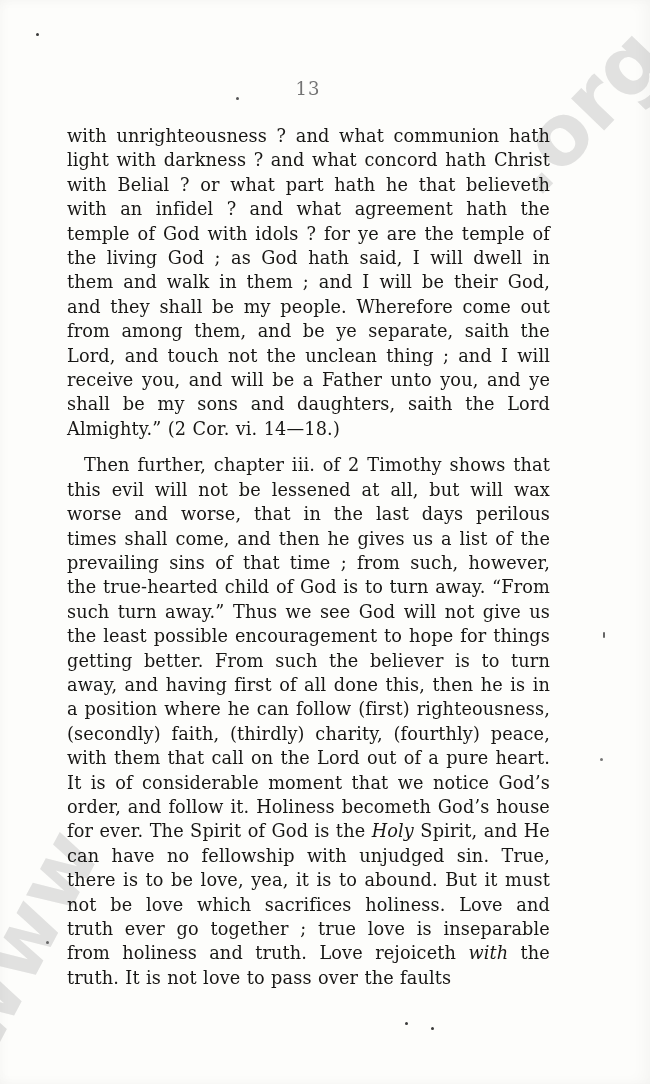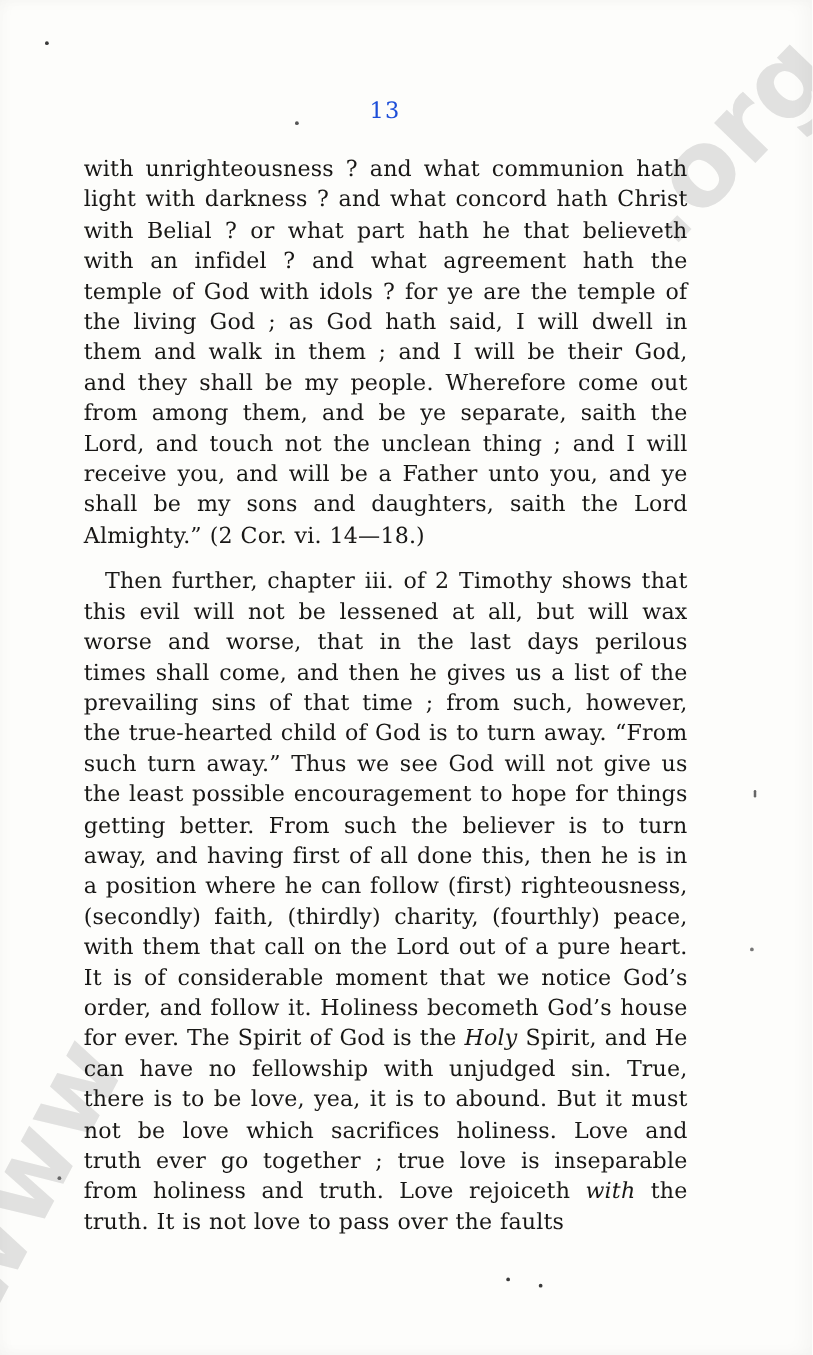--- a/index.html
+++ b/index.html
@@ -25,21 +25,21 @@
     box-shadow: inset -6px 0 14px rgba(0,0,0,0.03), inset 4px 0 10px rgba(0,0,0,0.02);
   }
   .page-number {
     position: absolute;
     top: 78px;
     left: 55px;
     width: 506px;
     text-align: center;
     font-size: 18px;
     letter-spacing: 1px;
-    color: #1d4ed8;
+    color: #737373;
   }
   .content {
     position: absolute;
     left: 55px;
     top: 112px;
     width: 507px;
   }
   .para {
     margin: 12px;
     font-size: 17.7px;

